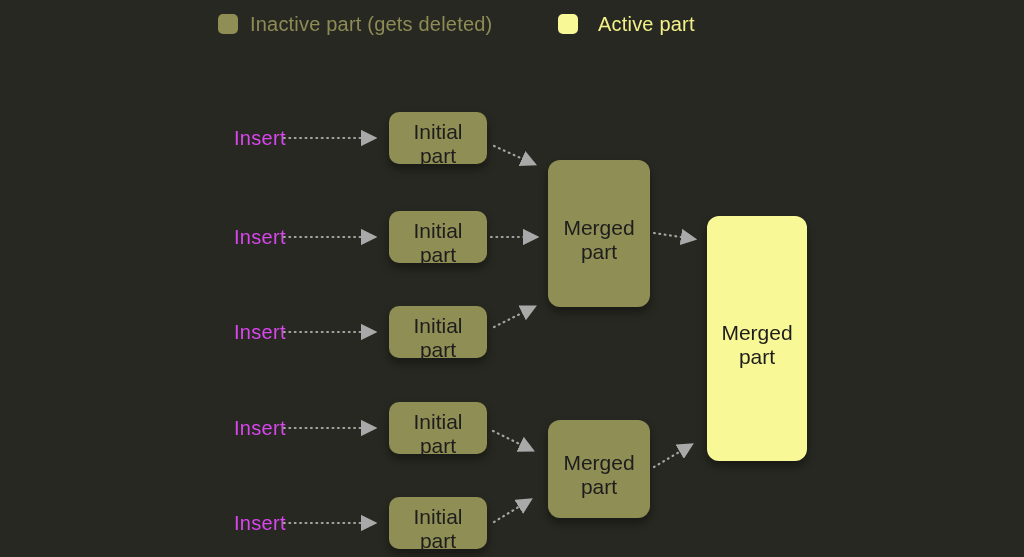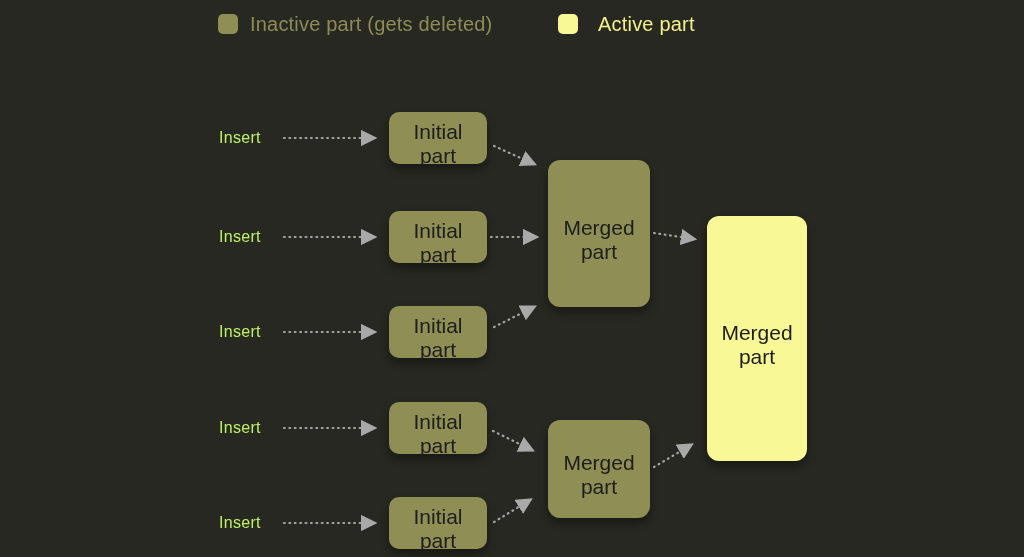--- a/index.html
+++ b/index.html
@@ -20,22 +20,22 @@
     width: 20px; height: 20px; border-radius: 5px; flex: 0 0 auto;
   }
   .swatch.inactive { background: #8f8e55; }
   .swatch.active   { background: #f9f896; }
   .legend-label { font-size: 20px; letter-spacing: 0.2px; }
   .legend-label.inactive-text { color: #8e8c55; }
   .legend-label.active-text   { color: #f3f089; }
 
   
   .insert-label {
-    position: absolute; left: 219px; height: 28px; line-height: 28px;
-    font-size: 16px; color: #bef264; letter-spacing: 0.3px;
+    position: absolute; left: 234px; height: 28px; line-height: 28px;
+    font-size: 20px; color: #d946ef; letter-spacing: 0.3px;
   }
 
   
   .box {
     position: absolute;
     display: flex; align-items: center; justify-content: center;
     text-align: center;
     color: #1d1d1d;
     font-size: 21px; line-height: 1.12;
     box-shadow: 0 5px 9px rgba(0,0,0,0.40);

